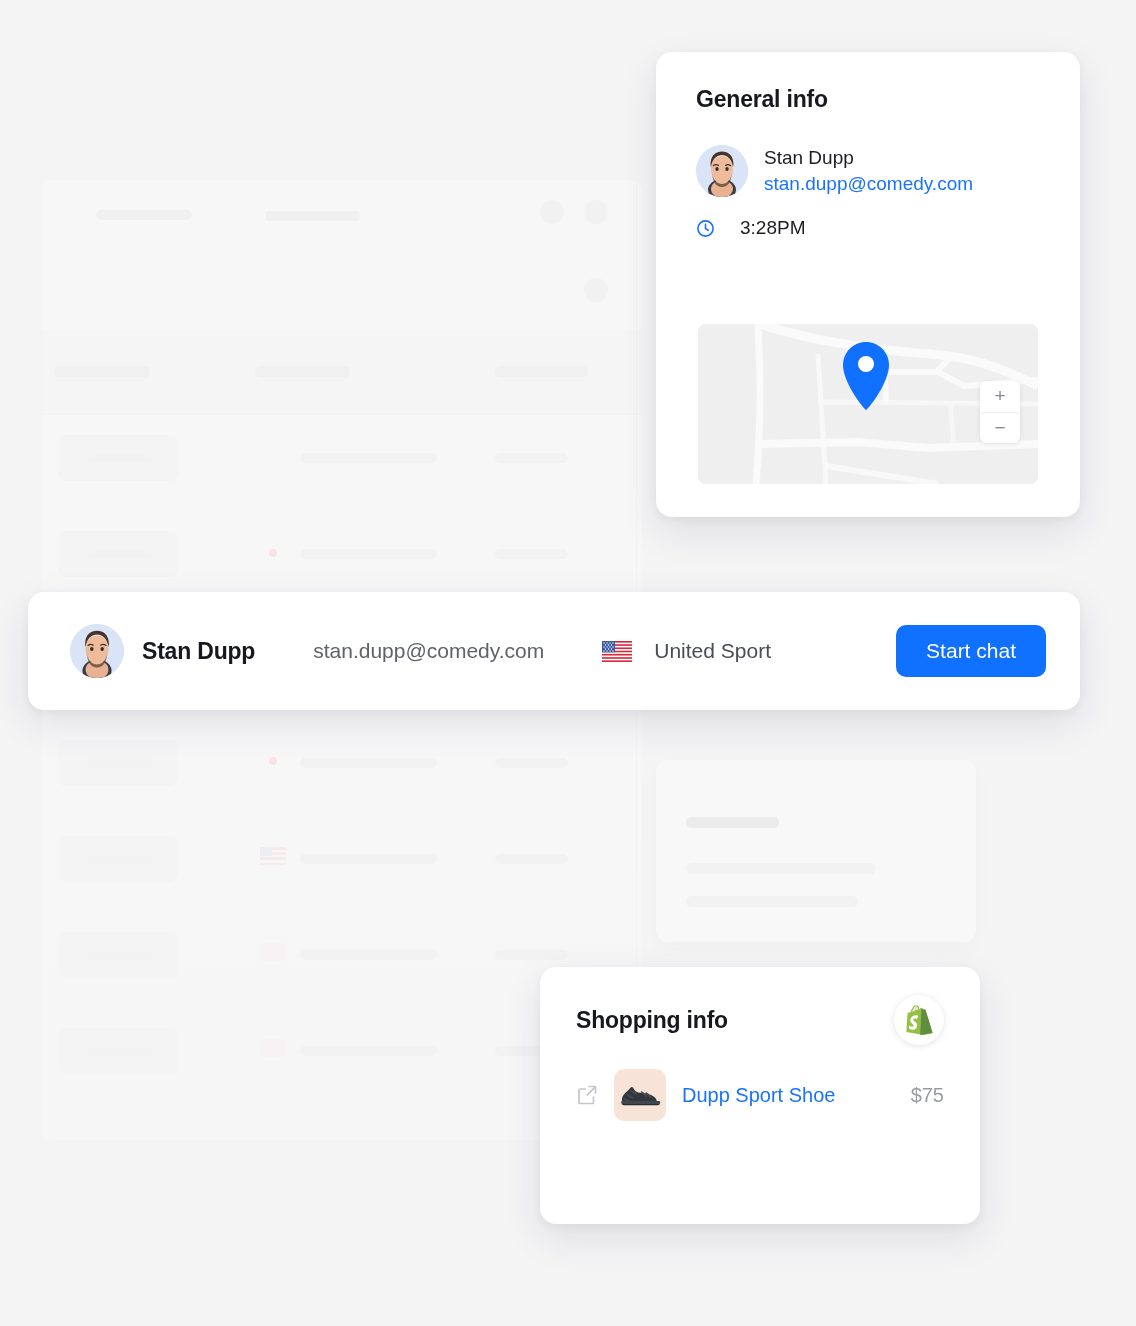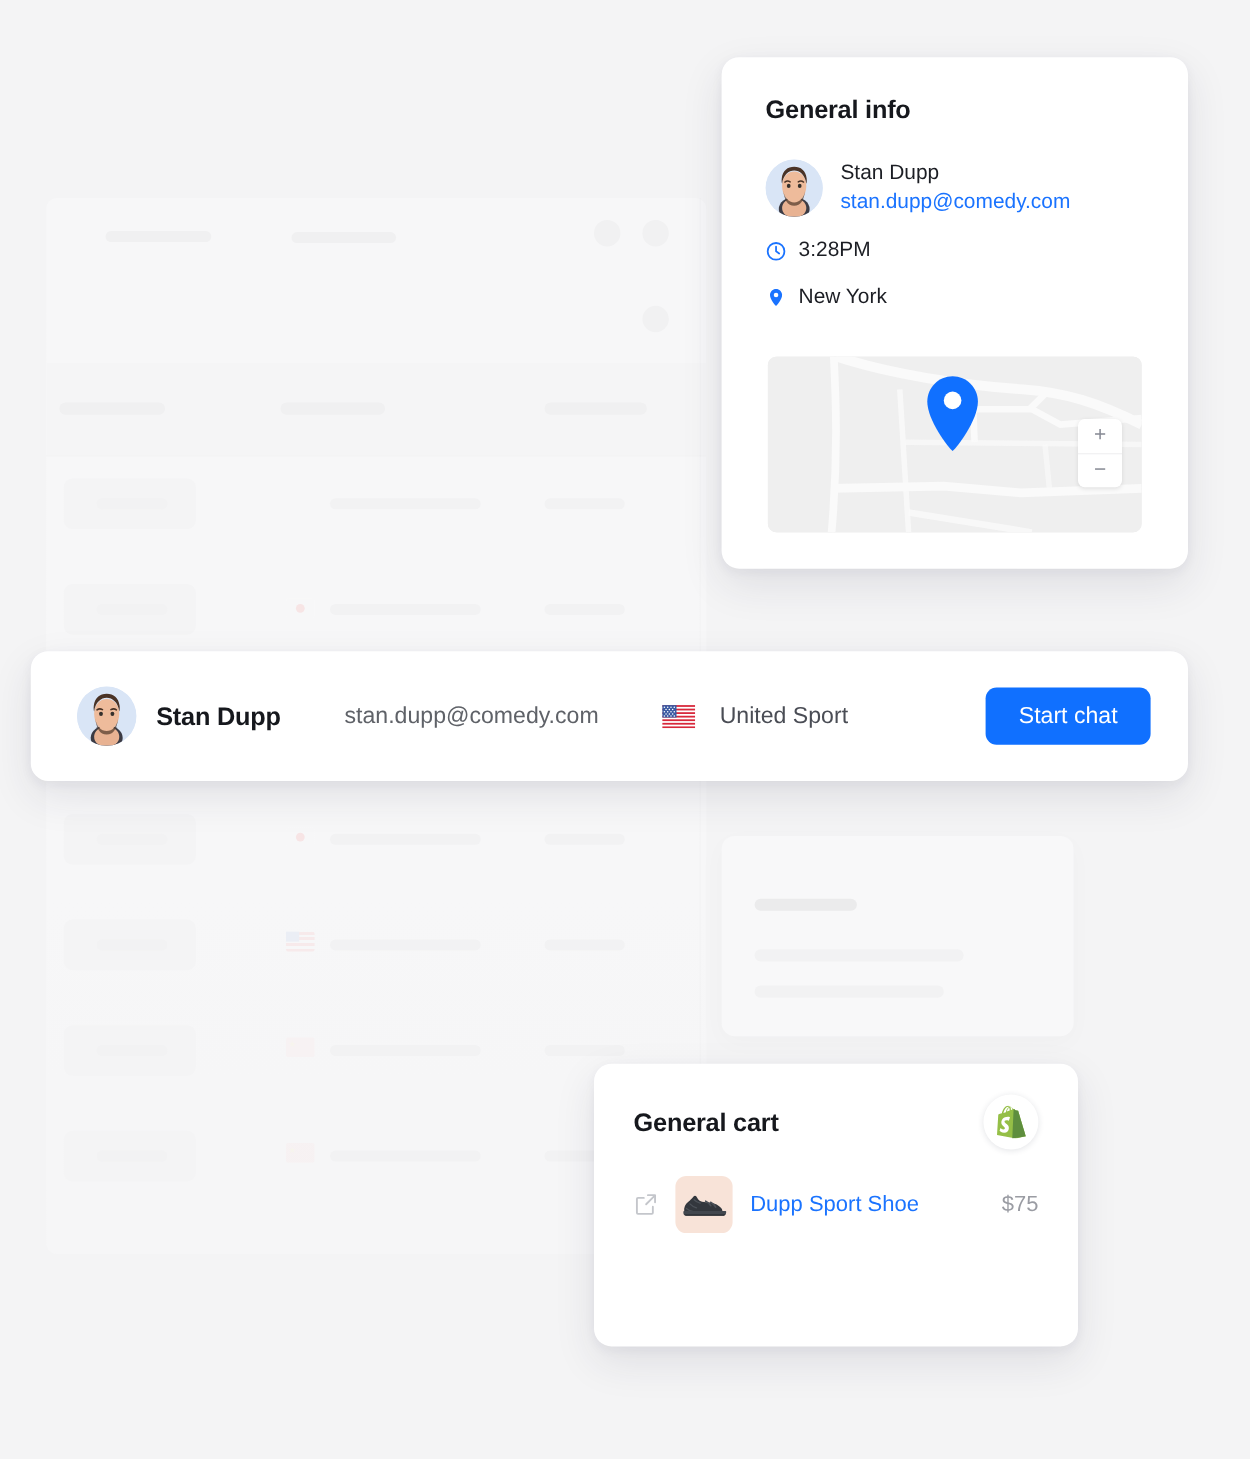--- a/index.html
+++ b/index.html
@@ -100,21 +100,21 @@
     letter-spacing: -.2px;
   }
   .person-row { display: flex; align-items: center; gap: 16px; margin-top: 32px; }
   .avatar {
     width: 52px; height: 52px; border-radius: 50%;
     background: #d9e5f6; flex: none; overflow: hidden; position: relative;
   }
   .avatar svg { display: block; width: 100%; height: 100%; }
   .person-name { font-size: 19px; color: #1c1e24; line-height: 1.35; }
   .person-mail { font-size: 19px; color: #1a73ff; line-height: 1.35; }
-  .meta-row { display: flex; align-items: center; gap: 11px; margin-top: 20px; }
+  .meta-row { display: flex; align-items: center; gap: 25px; margin-top: 20px; }
   .meta-row .mtxt { font-size: 19px; color: #1c1e24; }
   .icon { flex: none; display: inline-flex; }
 
   
   .map {
     position: absolute; left: 42px; top: 272px;
     width: 340px; height: 160px;
     background: #efefef; border-radius: 8px; overflow: hidden;
   }
   .map svg { display: block; }
@@ -265,29 +265,20 @@
     <div class="meta-row">
       <span class="icon">
         <svg width="19" height="19" viewBox="0 0 20 20" fill="none" xmlns="http://www.w3.org/2000/svg">
           <circle cx="10" cy="10" r="8" stroke="#1a73ff" stroke-width="1.7"></circle>
           <path d="M10 5.5V10l3 2" stroke="#1a73ff" stroke-width="1.7" stroke-linecap="round" stroke-linejoin="round"></path>
         </svg>
       </span>
       <span class="mtxt">3:28PM</span>
     </div>
 
-    <div class="meta-row">
-      <span class="icon">
-        <svg width="19" height="19" viewBox="0 0 20 20" xmlns="http://www.w3.org/2000/svg">
-          <path d="M10 1.8c-3.2 0-5.8 2.6-5.8 5.8 0 4.3 5.1 10 5.8 10.6.7-.6 5.8-6.3 5.8-10.6 0-3.2-2.6-5.8-5.8-5.8z" fill="#1a73ff"></path>
-          <circle cx="10" cy="7.5" r="2.2" fill="#fff"></circle>
-        </svg>
-      </span>
-      <span class="mtxt">New York</span>
-    </div>
 
     <div class="map">
       <svg width="340" height="160" viewBox="0 0 340 160" xmlns="http://www.w3.org/2000/svg">
         <rect width="340" height="160" fill="#efefef"></rect>
         <g stroke="#fafafa" fill="none">
           <path d="M60 0 C62 40 64 90 58 160" stroke-width="7"></path>
           <path d="M62 0 C110 16 175 26 232 30 C272 33 300 42 340 62" stroke-width="9"></path>
           <path d="M120 30 L128 160" stroke-width="5" opacity=".8"></path>
           <path d="M186 30 L188 78" stroke-width="6"></path>
           <path d="M188 48 L238 48 L252 34" stroke-width="6"></path>
@@ -359,21 +350,21 @@
             <circle cx="11" cy="10" r=".7"></circle>
         </g>
       </svg>
     </span>
     <div class="ub-country">United Sport</div>
     <button class="ub-btn">Start chat</button>
   </div>
 
   <div class="card" id="shopping-cart">
     <div class="sc-head">
-      <div class="card-title">General cart</div>
+      <div class="card-title">Shopping info</div>
       <div class="shopify-badge">
         <svg width="27" height="30" viewBox="0 0 28 32" xmlns="http://www.w3.org/2000/svg">
           <path d="M20.5 5.2c-.1-.1-.3-.2-.4-.2l-1.9-.1-1.4-1.4c-.1-.1-.4-.1-.5-.1l-.8.2C15 2.3 14 1.2 12.6 1.2h-.2C12 .6 11.4.3 10.9.3 7.1.3 5.3 5 4.7 7.4l-2.6.8c-.8.3-.8.3-.9 1.1L0 28.7 18.3 32l9.7-2.1S20.6 5.4 20.5 5.2zM14.8 4l-1.3.4c0-1.4-.2-2.4-.5-3.2 1 .2 1.6 1.3 1.8 2.8zm-2.5.8l-2.8.9c.3-1 .8-2.1 1.4-2.8.2-.2.6-.5 1-.6.3.7.4 1.6.4 2.5zM11 1.3c.2 0 .4.1.6.2-.4.2-.9.6-1.3 1.1-.8 1-1.5 2.4-1.7 3.9l-2.3.7C6.9 4.7 8.6 1.3 11 1.3z" fill="#95bf47"></path>
           <path d="M20.1 5c-.1-.1-.3-.2-.4-.2l-1.9-.1-1.4-1.4c-.1-.1-.2-.1-.3-.1L14.8 32l13.2-2.1S20.6 5.4 20.5 5.2z" fill="#5e8e3e"></path>
           <path d="M12.6 11.4l-1.1 3.4s-1-.5-2.3-.5c-1.8 0-1.9 1.1-1.9 1.4 0 1.6 4.2 2.2 4.2 6 0 2.9-1.9 4.8-4.4 4.8-3 0-4.6-1.9-4.6-1.9l.8-2.7s1.6 1.4 3 1.4c.9 0 1.3-.7 1.3-1.2 0-2.1-3.4-2.2-3.4-5.6 0-2.9 2.1-5.7 6.3-5.7 1.7 0 2.1.6 2.1.6z" fill="#fff"></path>
         </svg>
       </div>
     </div>
 
 

